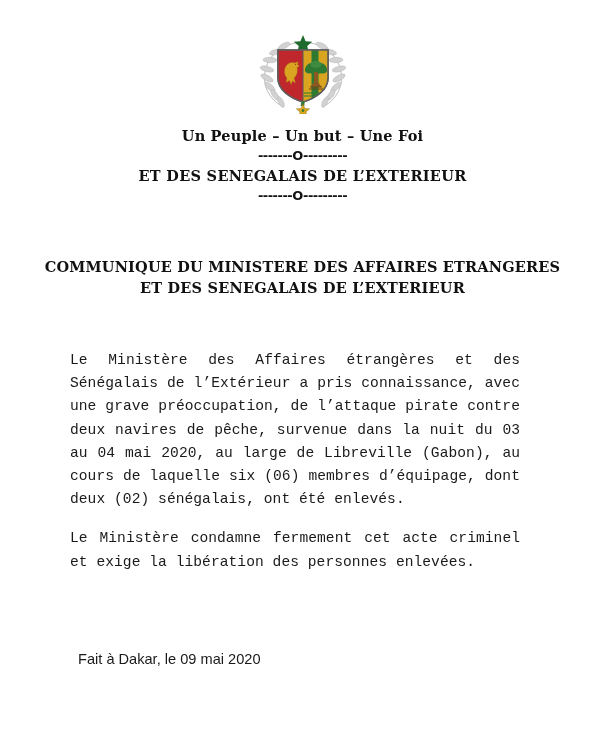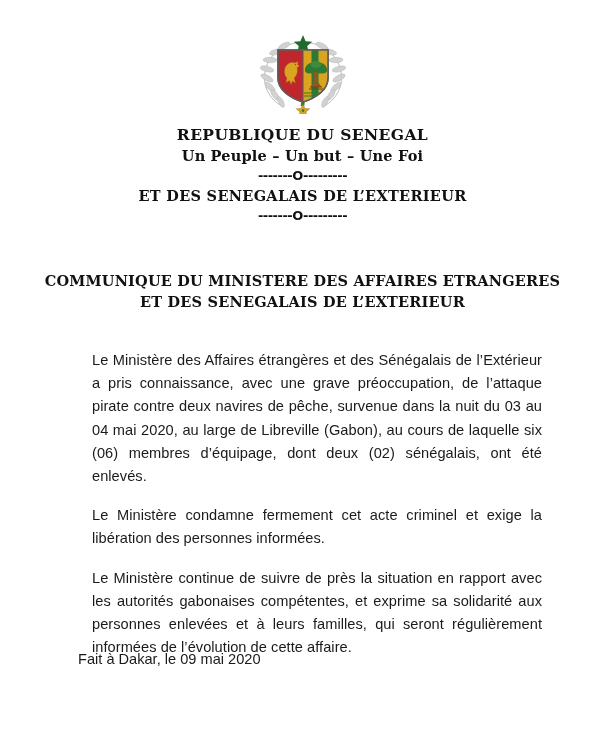--- a/index.html
+++ b/index.html
@@ -68,38 +68,39 @@
   }
   .h-min1, .h-min2 {
     font-size: 14.5px;
     letter-spacing: 0.3px;
     line-height: 21px;
   }
 
   
   .doc-title {
     position: absolute;
-    top: 270px;
+    top: 256px;
     left: 0;
     width: 605px;
     text-align: center;
     font-family: "DejaVu Serif", "Liberation Serif", serif;
     font-weight: bold;
     font-size: 14.5px;
     line-height: 21px;
     letter-spacing: 0.2px;
     color: #111111;
   }
 
   
   .body-block {
     position: absolute;
     top: 349px;
-    left: 92px;
+    left: 70px;
     width: 450px;
+    font-family: Liberation Mono, monospace;
   }
   .para {
     text-align: justify;
     text-justify: inter-word;
     font-size: 14.6px;
     line-height: 23.2px;
     color: #1a1a1a;
     margin: 0 0 16px 0;
     letter-spacing: 0.05px;
   }
@@ -194,33 +195,31 @@
 
       <g>
         <path d="M47.4 71 L50.6 71 L50.2 76 L46.8 76 Z" fill="#2f7a33" stroke="#7a7a7a" stroke-width="0.3"></path>
         <polygon points="49,74 50.9,78.4 55.7,78.8 52,81.9 53.2,86.6 49,84 44.8,86.6 46,81.9 42.3,78.8 47.1,78.4" fill="#d9a521" stroke="#8a6a12" stroke-width="0.4"></polygon>
         <circle cx="49" cy="80.6" r="1.3" fill="#2f7a33"></circle>
       </g>
     </svg>
   </div>
 
   <div class="header">
-    <div class="h-line1">REPUBLIQUE DU SENEGAL</div>
     <div class="h-line2">Un Peuple – Un but – Une Foi</div>
     <div class="sep">-------O---------</div>
     <div class="h-min2">ET DES SENEGALAIS DE L’EXTERIEUR</div>
     <div class="sep">-------O---------</div>
   </div>
 
   <div class="doc-title">
     <div>COMMUNIQUE DU MINISTERE DES AFFAIRES ETRANGERES</div>
     <div>ET DES SENEGALAIS DE L’EXTERIEUR</div>
   </div>
 
   <div class="body-block">
     <p class="para">Le Ministère des Affaires étrangères et des Sénégalais de l’Extérieur a pris connaissance, avec une grave préoccupation, de l’attaque pirate contre deux navires de pêche, survenue dans la nuit du 03 au 04 mai 2020, au large de Libreville (Gabon), au cours de laquelle six (06) membres d’équipage, dont deux (02) sénégalais, ont été enlevés.</p>
-    <p class="para">Le Ministère condamne fermement cet acte criminel et exige la libération des personnes informées.</p>
-    <p class="para">Le Ministère continue de suivre de près la situation en rapport avec les autorités gabonaises compétentes, et exprime sa solidarité aux personnes enlevées et à leurs familles, qui seront régulièrement informées de l’évolution de cette affaire.</p>
+    <p class="para">Le Ministère condamne fermement cet acte criminel et exige la libération des personnes enlevées.</p>
   </div>
 
   <div class="signoff">Fait à Dakar, le 09 mai 2020</div>
 
 </div>
 
 </body></html>

